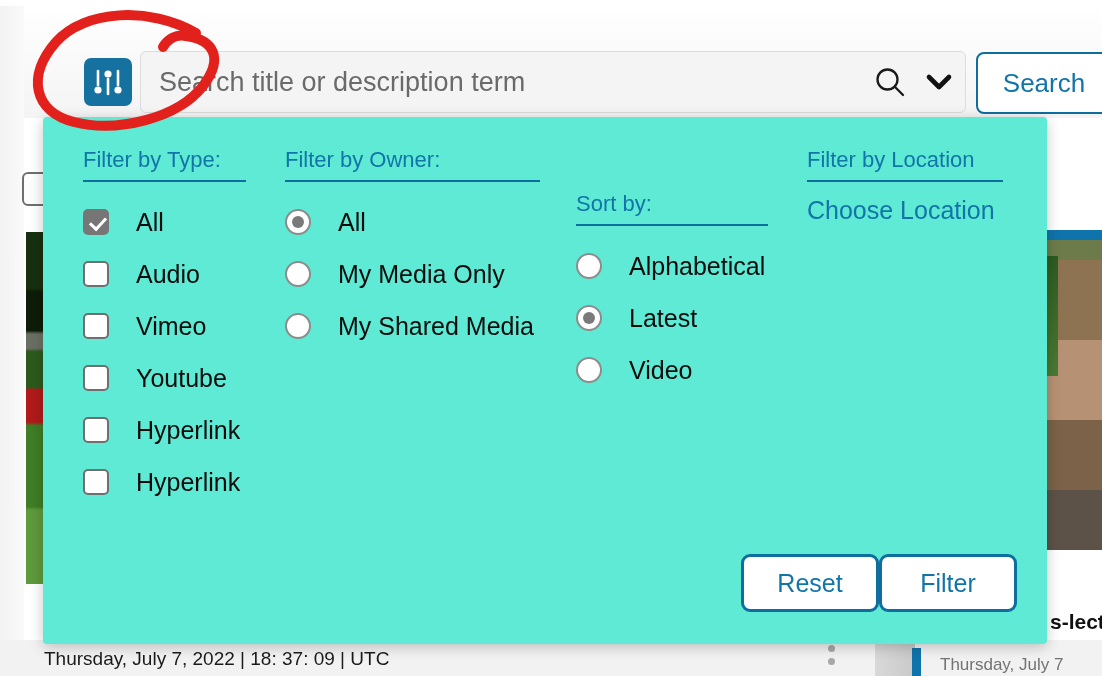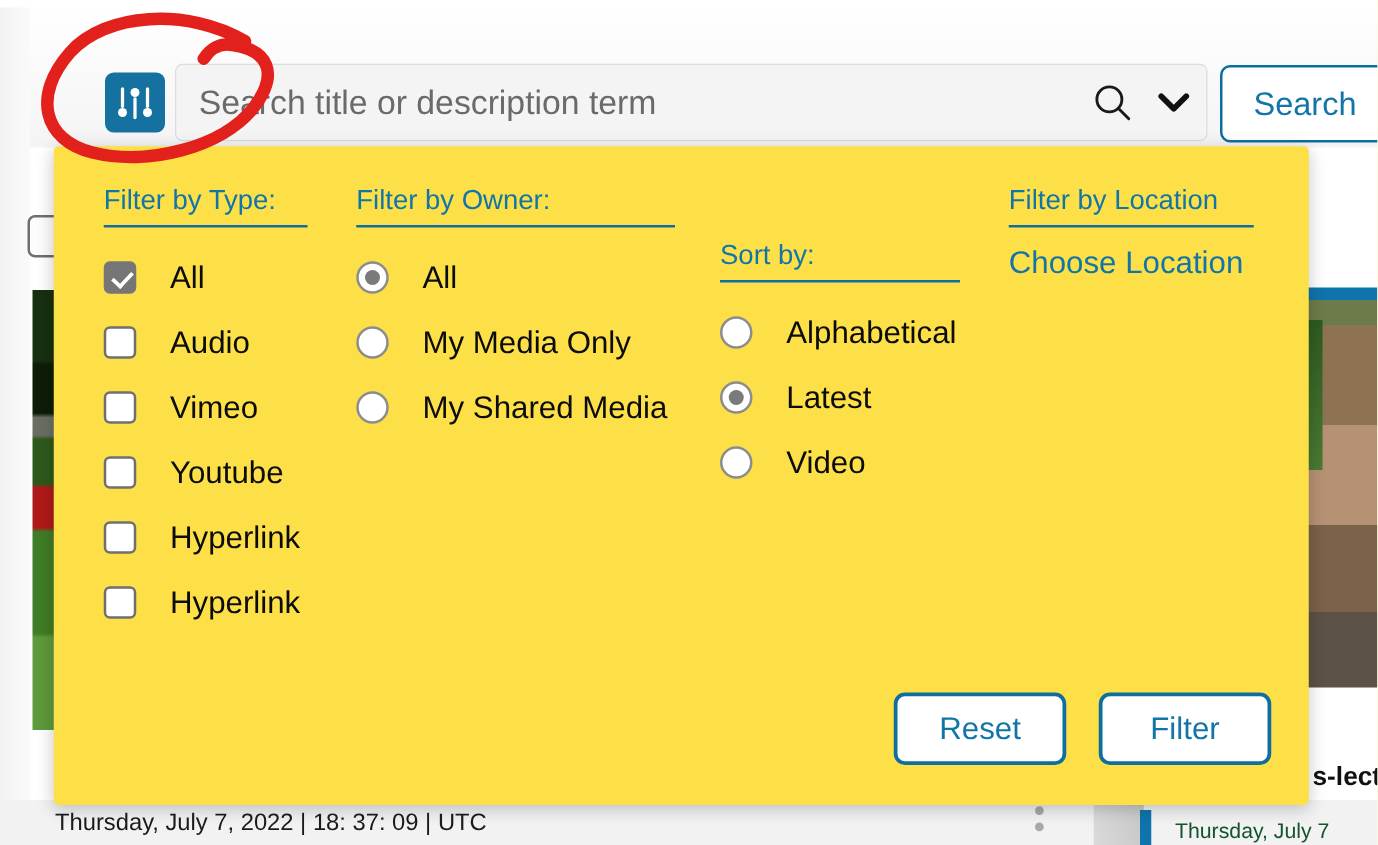--- a/index.html
+++ b/index.html
@@ -71,21 +71,21 @@
     width: 9px; height: 28px;
     background: #0f74ab;
   }
   .bg-title-right {
     position: absolute; left: 1050px; top: 610px;
     font-size: 21px; font-weight: bold; color: #111111;
     white-space: nowrap;
   }
   .bg-date-right {
     position: absolute; left: 940px; top: 655px;
-    font-size: 17px; color: #14532d; white-space: nowrap;
+    font-size: 17px; color: #737373; white-space: nowrap;
   }
   .bg-footer-strip {
     position: absolute; left: 0px; top: 640px;
     width: 1102px; height: 36px;
     background: #f2f2f2;
   }
   .bg-footer-strip2 {
     position: absolute; left: 875px; top: 640px;
     width: 40px; height: 36px;
     background: linear-gradient(to right,#d9d9d9,#c9c9c9);
@@ -154,21 +154,21 @@
     color: #1275a8;
     font-family: "Liberation Sans", sans-serif;
     font-size: 26px;
     cursor: pointer;
   }
 
   
   .filter-panel {
     position: absolute; left: 43px; top: 117px;
     width: 1004px; height: 527px;
-    background: #fde047;
+    background: #5eead4;
     border-radius: 4px;
     box-shadow: 0 3px 14px rgba(0,0,0,0.22);
   }
   .panel-cols {
     position: absolute; left: 0; top: 0;
     width: 100%; height: 100%;
   }
   .col { position: absolute; top: 30px; }
   .col-type     { left: 40px;  width: 200px; }
   .col-owner    { left: 242px; width: 270px; }
@@ -243,21 +243,21 @@
 
   .location-link {
     font-size: 25px;
     color: #1275a8;
     cursor: pointer;
     white-space: nowrap;
   }
 
   .panel-actions {
     position: absolute; right: 30px; bottom: 32px;
-    display: flex; gap: 26px;
+    display: flex; 
   }
   .panel-btn {
     width: 138px; height: 58px;
     border: 3px solid #0e6e9e;
     border-radius: 9px;
     background: #ffffff;
     color: #1275a8;
     font-family: "Liberation Sans", sans-serif;
     font-size: 25px;
     cursor: pointer;

